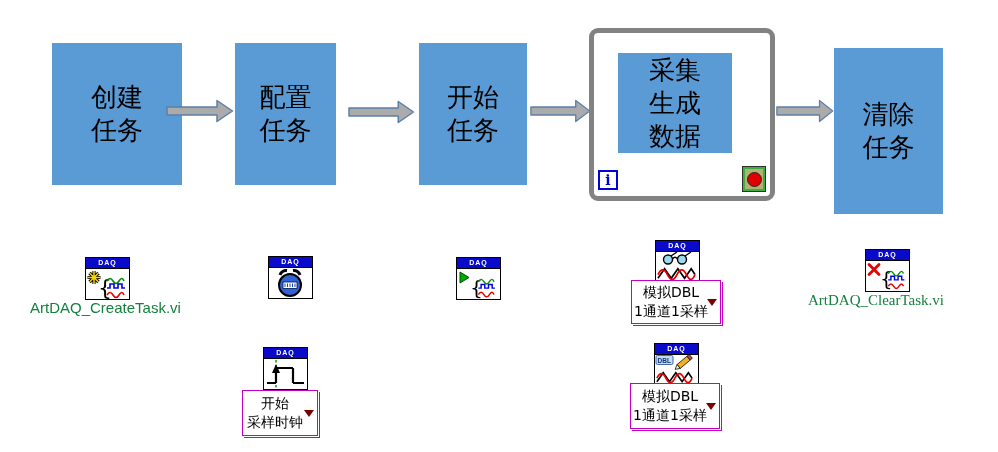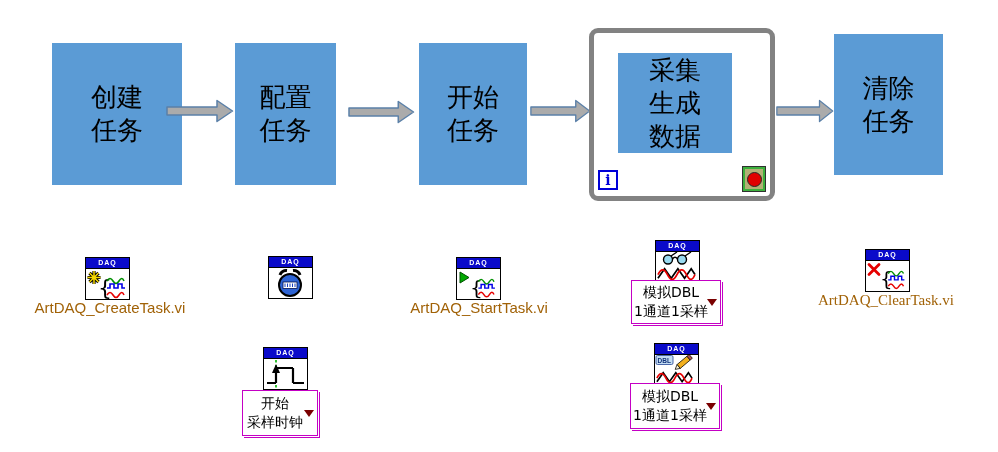--- a/index.html
+++ b/index.html
@@ -7,21 +7,21 @@
           font-family:"DejaVu Sans",sans-serif;}
 
   
   .fbox{position:absolute;background:#5B9BD5;color:#000;display:flex;flex-direction:column;
         justify-content:center;align-items:center;font-family:"DejaVu Serif",serif;
         font-size:26px;line-height:33px;text-align:center;}
   #b1{left:52px;top:43px;width:130px;height:142px;}
   #b2{left:235px;top:43px;width:101px;height:142px;}
   #b3{left:419px;top:43px;width:108px;height:142px;}
   #b4{left:618px;top:42px;width:114px;height:100px;z-index:2;margin-top:11px;}
-  #b5{left:834px;top:34px;width:109px;height:141px;}
+  #b5{left:834px;top:48px;width:109px;height:166px;}
 
   
   .arrow{position:absolute;height:26px;}
   #a1{left:166px;top:98px;width:68px;}
   #a2{left:348px;top:99px;width:67px;}
   #a3{left:530px;top:98px;width:61px;}
   #a4{left:776px;top:98px;width:58px;}
   .arrow svg{width:100%;height:100%;display:block;}
 
   
@@ -43,22 +43,22 @@
   .vi .body svg{display:block;}
   #vi-create{left:85px;top:257px;}
   #vi-clock{left:268px;top:256px;}
   #vi-start{left:456px;top:257px;}
   #vi-read{left:655px;top:240px;}
   #vi-clear{left:865px;top:249px;}
   #vi-trig{left:263px;top:347px;}
   #vi-write{left:654px;top:343px;}
 
   
-  .vilabel{position:absolute;font:15px "Liberation Sans",sans-serif;color:#a16207;
-           text-align:center;white-space:nowrap;}
+  .vilabel{position:absolute;font:15px "Liberation Sans",sans-serif;color:#15803d;
+           white-space:nowrap;}
   #lbl-create{left:30px;top:299px;width:160px;}
   #lbl-start{left:401px;top:299px;width:156px;}
   #lbl-clear{left:808px;top:292px;width:156px;font-family:Liberation Serif, serif;}
 
   
   .enum{position:absolute;background:#fff;border:1px solid #C400C4;
         box-shadow:1px 1px 0 #fff,2px 2px 0 #C400C4;box-sizing:border-box;
         font:14px "DejaVu Sans",sans-serif;color:#000;display:flex;flex-direction:column;
         justify-content:center;align-items:center;text-align:center;cursor:pointer;}
   .enum .ln{line-height:19px;white-space:nowrap;}
@@ -177,21 +177,20 @@
 
   <div class="vi" id="vi-start">
     <div class="hdr">DAQ</div>
     <div class="body">
       <svg width="43" height="30" viewBox="0 0 43 30">
         <path d="M3,3 L12,8.5 L3,14 Z" fill="#00A800" stroke="#005000" stroke-width="1"></path>
         <use href="#wavebrace" transform="translate(14,9) scale(0.92)"></use>
       </svg>
     </div>
   </div>
-  <div class="vilabel" id="lbl-start">ArtDAQ_StartTask.vi</div>
 
   <div class="vi" id="vi-read">
     <div class="hdr">DAQ</div>
     <div class="body">
       <svg width="43" height="30" viewBox="0 0 43 30">
         <g>
           <path d="M15,4 L21,0 M29,4 L35,0" stroke="#000" stroke-width="1.3" fill="none"></path>
           <circle cx="12" cy="7.5" r="4.5" fill="#8ED6F0" fill-opacity="0.9" stroke="#000" stroke-width="1.4"></circle>
           <circle cx="26" cy="7.5" r="4.5" fill="#8ED6F0" fill-opacity="0.9" stroke="#000" stroke-width="1.4"></circle>
           <path d="M16.5,7 Q19,3.5 21.5,7" stroke="#000" stroke-width="1.3" fill="none"></path>

